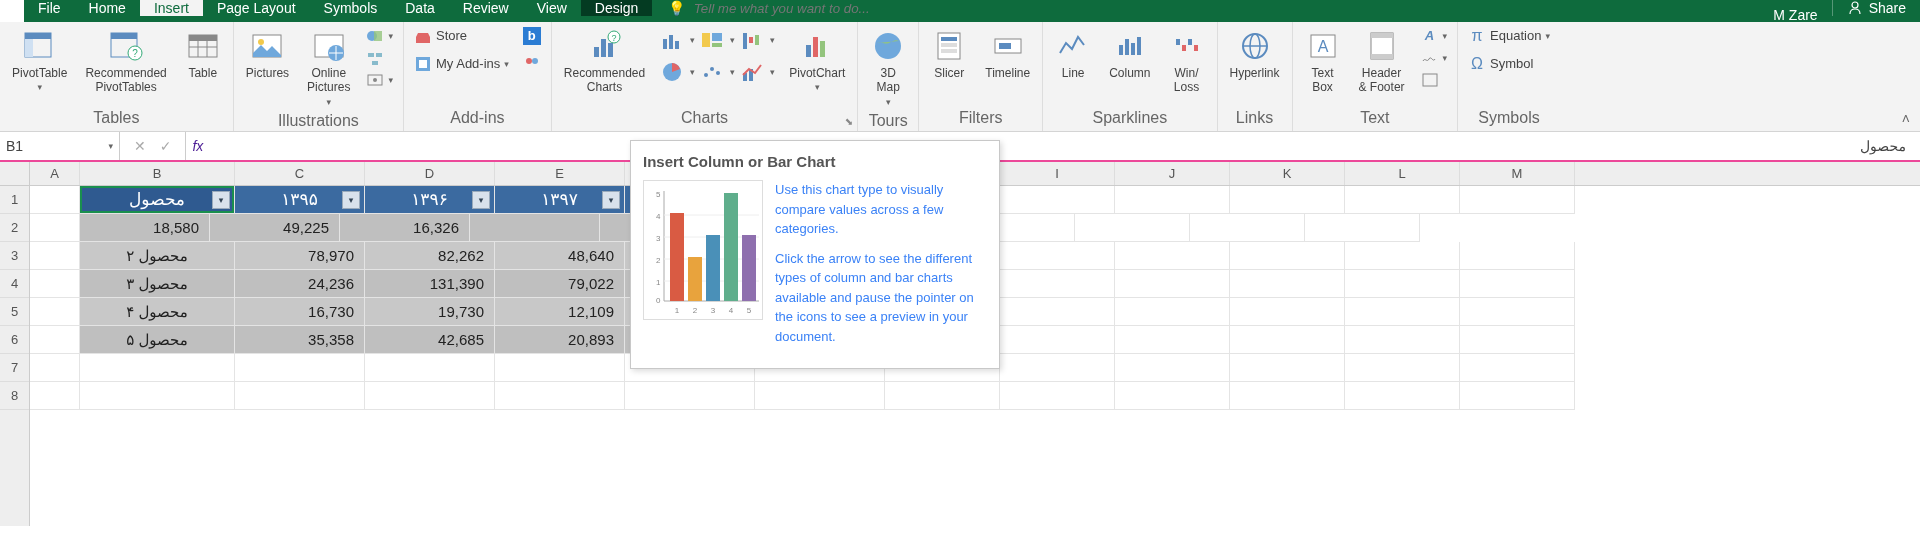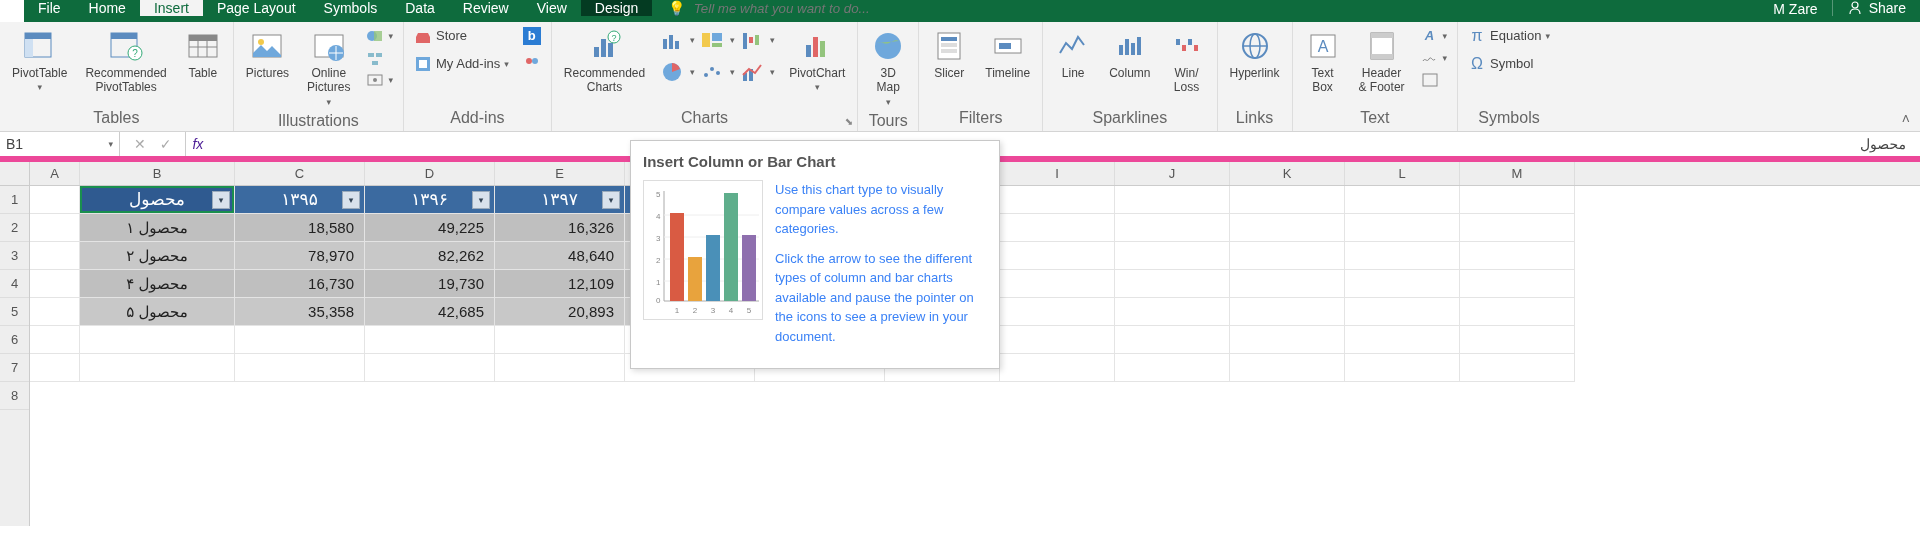--- a/index.html
+++ b/index.html
@@ -5,41 +5,41 @@
 * { margin: 0; padding: 0; box-sizing: border-box; font-family: 'Segoe UI', Tahoma, sans-serif; }
 body { width: 1920px; height: 534px; background: #fff; overflow: hidden; font-size: 14px; color: #444; }
 
 
 .tab-bar { height: 22px; background: #0e6b3d; display: flex; align-items: flex-start; color: #fff; margin-left: 24px; }
 .tab-bar .tab { padding: 0 14px; display: flex; align-items: center; cursor: pointer; font-size: 14px; }
 .tab-bar .tab.active { background: #f3f3f3; color: #0e6b3d; }
 .tab-bar .tell-me { flex: 0 0 auto; padding: 0 16px; display: flex; align-items: center; color: #b8d9c6; gap: 8px; }
 .tab-bar .tell-me input { background: transparent; border: none; color: #d0e8da; outline: none; width: 260px; font-style: italic; }
 .tab-bar .spacer { flex: 1; }
-.tab-bar .user { padding: 1px 14px; display: flex; align-items: center; gap: 6px; }
+.tab-bar .user { padding: 7px 14px; display: flex; align-items: center; gap: 6px; }
 .tab-bar .share { padding: 0 14px; display: flex; align-items: center; gap: 6px; border-left: 1px solid rgba(255,255,255,.3); }
 
 
 .ribbon { height: 110px; background: #f3f3f3; border-bottom: 1px solid #d4d4d4; display: flex; position: relative; }
 .group { border-right: 1px solid #ddd; display: flex; flex-direction: column; align-items: center; padding: 4px 8px 2px; }
 .group .items { display: flex; align-items: flex-start; gap: 10px; flex: 1; }
 .group .glabel { font-size: 16px; color: #666; padding: 2px 0; }
 .rbtn { display: flex; flex-direction: column; align-items: center; gap: 2px; padding: 2px 4px; cursor: pointer; text-align: center; font-size: 12px; color: #444; line-height: 1.2; }
 .rbtn .ic { width: 36px; height: 36px; display: flex; align-items: center; justify-content: center; }
 .rbtn.small { flex-direction: row; gap: 4px; font-size: 13px; padding: 1px 2px; }
 .rbtn.small .ic { width: 18px; height: 18px; }
 .vstack { display: flex; flex-direction: column; gap: 2px; align-items: flex-start; }
 .chart-grid { display: grid; grid-template-columns: repeat(3, 36px); grid-template-rows: repeat(2, 28px); gap: 4px; }
 .chart-grid .cbtn { display: flex; align-items: center; justify-content: center; cursor: pointer; }
 .dd-caret { font-size: 9px; color: #666; }
 .ribbon .collapse { position: absolute; right: 10px; bottom: 4px; color: #666; cursor: pointer; }
 .dlaunch { position: absolute; right: 4px; bottom: 4px; font-size: 10px; color: #888; cursor: pointer; }
 
 
-.fbar { height: 30px; border-bottom: 6px solid #ec4899; display: flex; align-items: stretch; }
+.fbar { height: 30px; border-bottom: 2px solid #ec4899; display: flex; align-items: stretch; }
 .namebox { width: 120px; border-right: 1px solid #ccc; display: flex; align-items: center; padding: 0 6px; justify-content: space-between; }
 .fbtns { display: flex; align-items: center; gap: 14px; padding: 0 14px; color: #aaa; border-right: 1px solid #ccc; }
 .fx { font-style: italic; color: #4c1d95; padding: 0 6px; display: flex; align-items: center; }
 .finput { flex: 1; padding: 0 10px; display: flex; align-items: center; }
 .fvalue { margin-left: auto; padding: 0 14px; display: flex; align-items: center; direction: rtl; }
 
 
 .grid { display: flex; height: calc(534px - 30px - 110px - 30px); }
 .rowhdrs { width: 30px; background: #eee; border-right: 1px solid #ccc; }
 .rowhdrs .corner { height: 24px; border-bottom: 1px solid #ccc; background: #eee; }
@@ -542,39 +542,53 @@
           </div>
           <div class="cell wRest"></div>
           <div class="cell wRest"></div>
           <div class="cell wRest"></div>
           <div class="cell wRest"></div>
           <div class="cell wRest"></div>
           <div class="cell wRest"></div>
         </div>
         <div class="row trow">
           <div class="cell wA"></div>
-          <div class="cell wB tcell name">محصول ۱</div>
           <div class="cell wC tcell">18,580</div>
           <div class="cell wD tcell">49,225</div>
           <div class="cell wE tcell">16,326</div>
           <div class="cell wF tcell"></div>
           <div class="cell wG tcell"></div>
           <div class="cell wRest"></div>
           <div class="cell wRest"></div>
           <div class="cell wRest"></div>
           <div class="cell wRest"></div>
           <div class="cell wRest"></div>
           <div class="cell wRest"></div>
         </div>
         <div class="row trow">
           <div class="cell wA"></div>
           <div class="cell wB tcell name">محصول ۲</div>
           <div class="cell wC tcell">78,970</div>
           <div class="cell wD tcell">82,262</div>
           <div class="cell wE tcell">48,640</div>
+          <div class="cell wF tcell"></div>
+          <div class="cell wG tcell"></div>
+          <div class="cell wRest"></div>
+          <div class="cell wRest"></div>
+          <div class="cell wRest"></div>
+          <div class="cell wRest"></div>
+          <div class="cell wRest"></div>
+          <div class="cell wRest"></div>
+        </div>
+        <div class="row trow">
+          <div class="cell wA"></div>
+          <div class="cell wB tcell name">محصول ۳</div>
+          <div class="cell wC tcell">24,236</div>
+          <div class="cell wD tcell">131,390</div>
+          <div class="cell wE tcell">79,022</div>
           <div class="cell wF tcell"></div>
           <div class="cell wG tcell"></div>
           <div class="cell wRest"></div>
           <div class="cell wRest"></div>
           <div class="cell wRest"></div>
           <div class="cell wRest"></div>
           <div class="cell wRest"></div>
           <div class="cell wRest"></div>
         </div>
         <div class="row trow">

